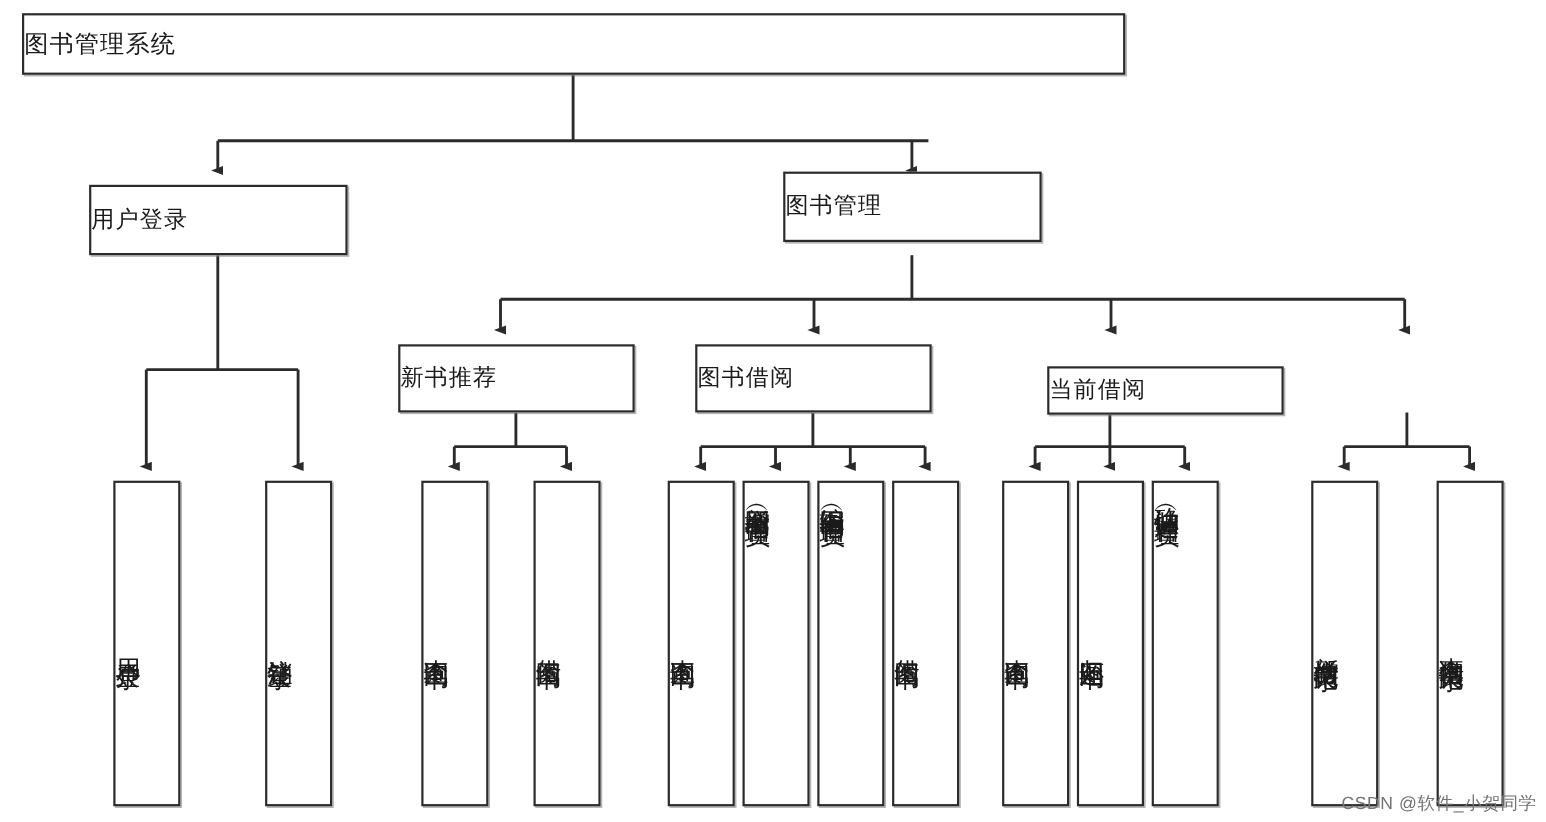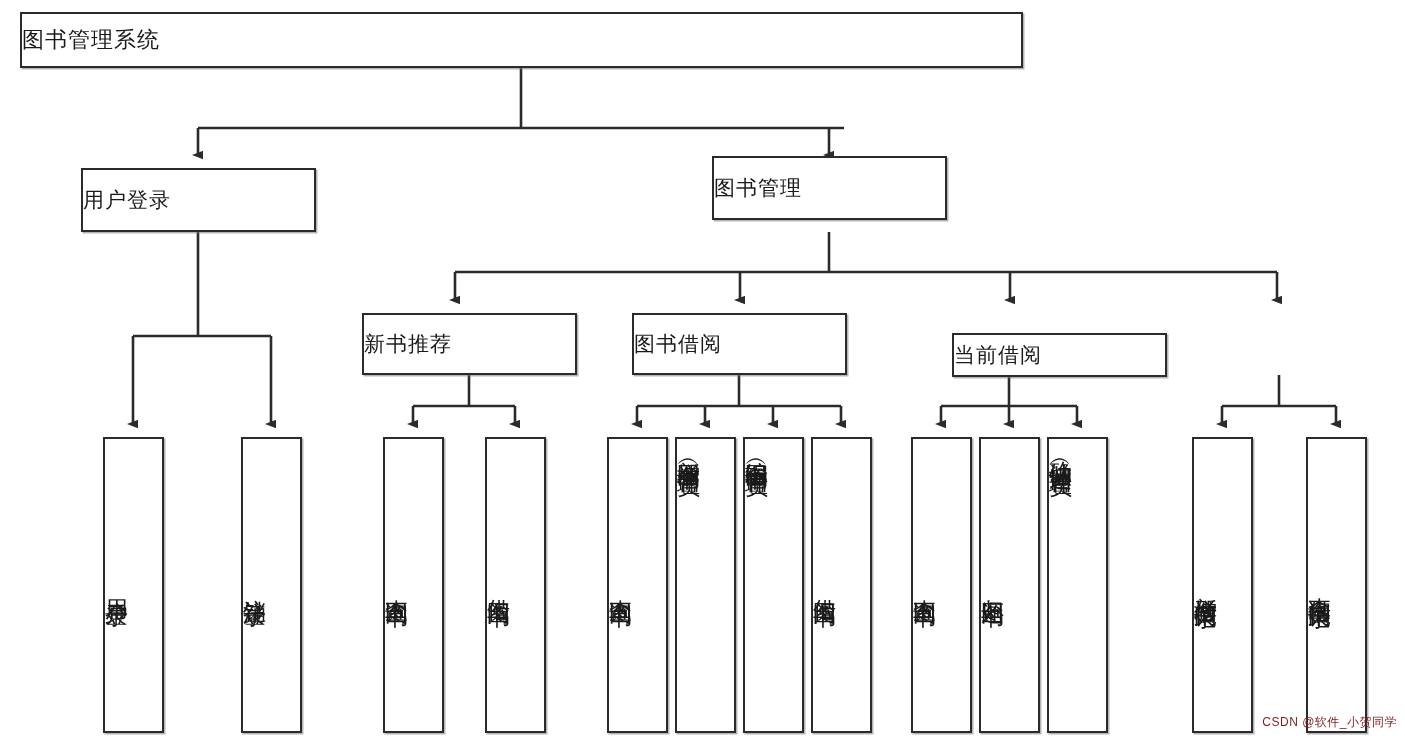--- a/index.html
+++ b/index.html
@@ -63,23 +63,23 @@
     letter-spacing: 2px;
     max-height: 100%;
   }
   .node.v.mid {
     align-items: center;
     padding-top: 0;
   }
   .watermark {
     position: absolute;
     right: 8px;
-    bottom: 16px;
-    font-size: 12px;
-    color: #7f1d1d;
+    bottom: 6px;
+    font-size: 16px;
+    color: #737373;
     letter-spacing: 0.5px;
     white-space: nowrap;
     user-select: none;
   }
 </style>
 </head>
 <body>
 
 <div id="canvas">
 

